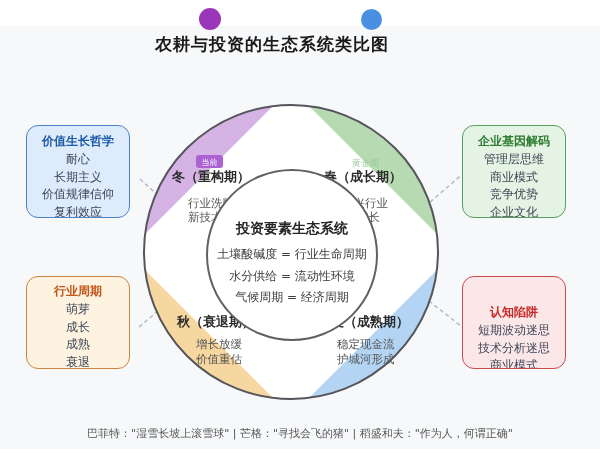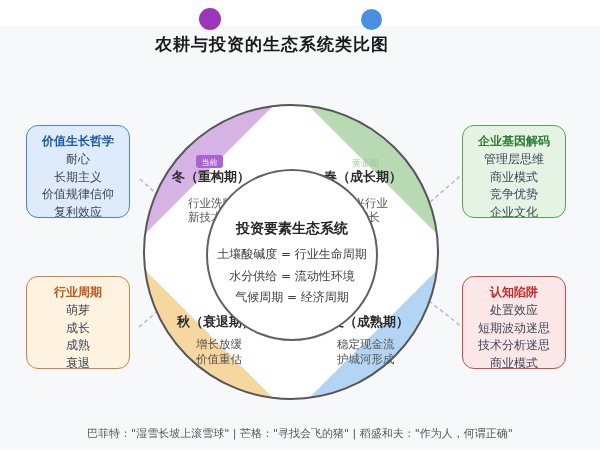--- a/index.html
+++ b/index.html
@@ -22,24 +22,24 @@
     position:absolute;width:104px;height:93px;border-radius:12px;
     box-sizing:border-box;border:1.5px solid;padding:7px 3px 0 3px;
     text-align:center;overflow:hidden;
   }
   .box-title{font-size:12px;font-weight:bold;line-height:16px;margin-bottom:2px;}
   .box-item{font-size:12px;line-height:17.5px;color:#3d4757;}
   .box-tl{left:26px;top:125px;background:#ddebfa;border-color:#4b84c9;}
   .box-tl .box-title{color:#1d5aa8;}
   .box-tr{left:462px;top:125px;background:#e4f3e3;border-color:#55a05a;}
   .box-tr .box-title{color:#2e7d32;}
-  .box-bl{left:26px;top:276px;background:#fdf3e0;border-color:#cd8440;}
+  .box-bl{left:26px;top:276px;background:#fdf3e0;border-color:#cd8440;font-family:Liberation Mono, monospace;}
   .box-bl .box-title{color:#c2571b;}
   .box-br{left:462px;top:276px;background:#fbe7e7;border-color:#cc4b4b;}
-  .box-br .box-title{color:#c62828;}
+  .box-br .box-title{color:#c62828;margin-top:20px;}
   .caption{
     position:absolute;left:0;top:426px;width:600px;text-align:center;
     font-size:11px;color:#565656;
   }
   
   .season-label{font-size:13px;font-weight:bold;fill:#2b2b2b;}
   .season-item{font-size:11.5px;fill:#555555;}
   .center-title{font-size:14px;font-weight:bold;fill:#262626;text-anchor:middle;}
   .center-row{font-size:12px;fill:#3c3c3c;text-anchor:middle;}
   .badge-text{font-size:8px;fill:#ffffff;text-anchor:middle;}
@@ -120,20 +120,19 @@
 <div class="box box-bl">
   <div class="box-title">行业周期</div>
   <div class="box-item">萌芽</div>
   <div class="box-item">成长</div>
   <div class="box-item">成熟</div>
   <div class="box-item">衰退</div>
 </div>
 
 <div class="box box-br">
   <div class="box-title">认知陷阱</div>
-  <div class="box-item">处置效应</div>
   <div class="box-item">短期波动迷思</div>
   <div class="box-item">技术分析迷思</div>
   <div class="box-item">商业模式</div>
 </div>
 
 <div class="caption">巴菲特："湿雪长坡上滚雪球" | 芒格："寻找会飞的猪" | 稻盛和夫："作为人，何谓正确"</div>
 <div class="bottom-strip"></div>
 
 </body></html>

